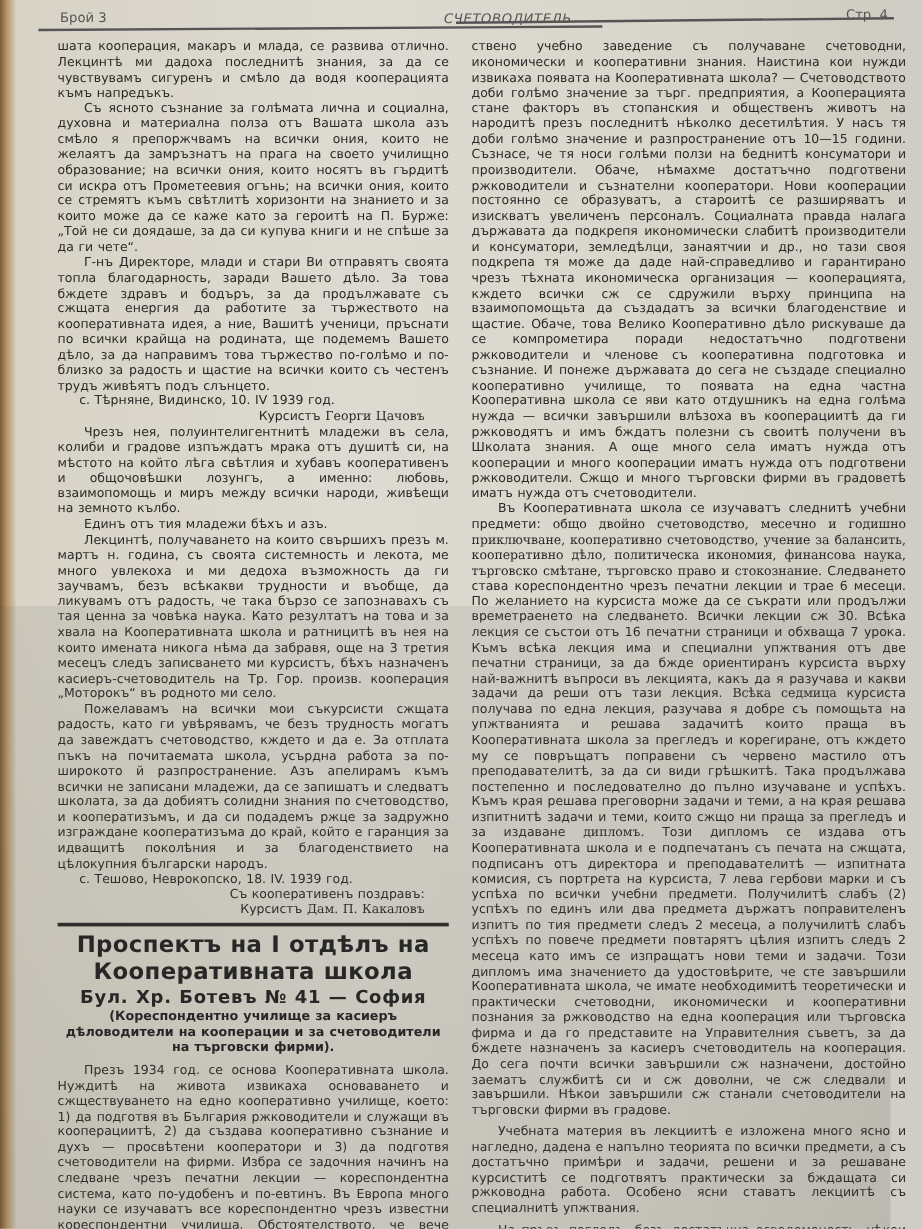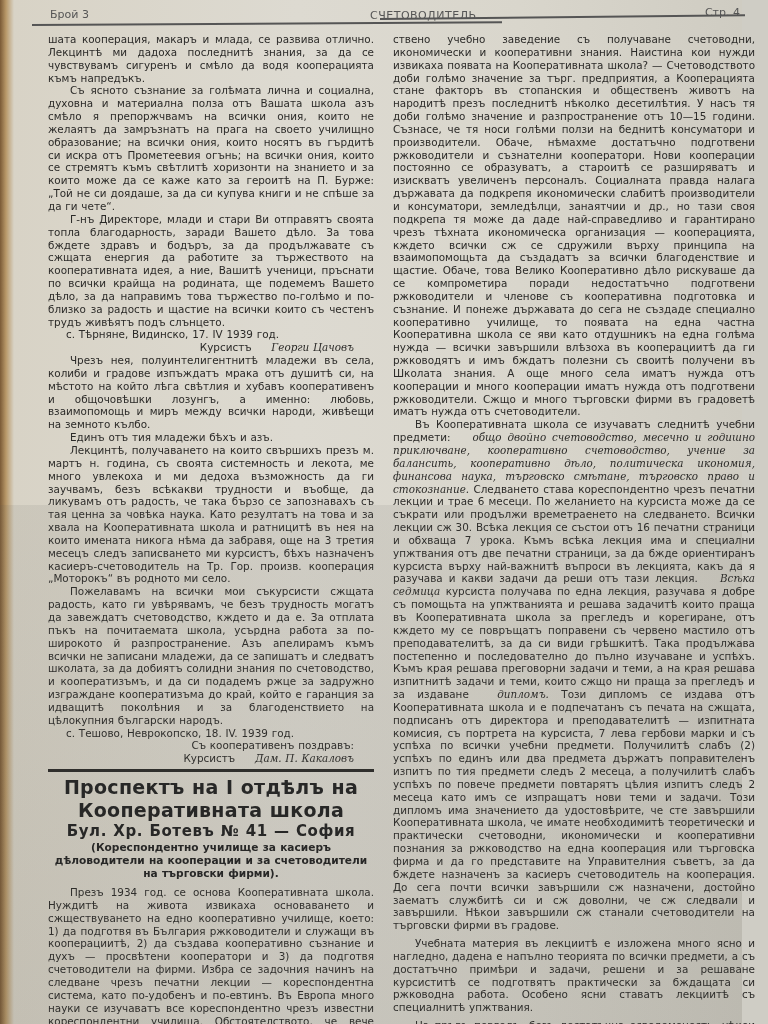--- a/index.html
+++ b/index.html
@@ -17,41 +17,41 @@
   .shade {
     position: absolute; left: 0; right: 0; top: 505px; height: 519px;
     background: linear-gradient(180deg, rgba(90,90,85,0.10), rgba(70,70,65,0.14));
     pointer-events: none;
   }
   .header {
     position: absolute; left: 40px; top: 6px; width: 700px; height: 22px;
     font-size: 11px; color: #555;
   }
   .header .issue { position: absolute; left: 10px; top: 2px; }
-  .header .title { position: absolute; left: 330px; top: 3px; letter-spacing: 0.5px; }
+  .header .title { position: absolute; left: 330px; top: 3px; letter-spacing: 0.5px; font-style: italic; }
   .header .page-no { position: absolute; right: 0px; top: 0px; }
   .header-rule {
     position: absolute; left: 32px; top: 24px; width: 470px; height: 2px;
     background: #555; transform: rotate(-0.35deg); transform-origin: left;
   }
   .header-rule2 {
     position: absolute; left: 380px; top: 18px; width: 365px; height: 2px;
     background: #555; transform: rotate(-0.6deg); transform-origin: left;
   }
   .col {
     position: absolute; font-size: 10.4px; line-height: 12.85px;
     text-align: justify; word-spacing: 0.5px;
   }
   .col p { margin: 0; }
   .col .ind { text-indent: 22px; }
   .left { left: 48px; top: 33px; width: 326px; }
   .right { left: 393px; top: 33px; width: 362px; }
   .place { padding-left: 18px; margin: 0; }
   .signer { text-align: right; padding-right: 20px; }
-  .it { font-style: italic; font-family: "DejaVu Serif", serif; margin-left: 16px; }
+  .it { font-family: "DejaVu Serif", serif; }
   .salute { padding-left: 50px; margin-top: 8px !important; }
   .gap { height: 6px; }
   .sect-rule {
     height: 3px; background: #2b2a28; margin: 4px 0 4px 0;
   }
   .prosp-title {
     font-size: 19px; line-height: 23px; font-weight: bold; text-align: center;
     letter-spacing: 0.3px; color: #222;
   }
   .prosp-addr {
@@ -71,21 +71,21 @@
     <span class="title">СЧЕТОВОДИТЕЛЬ</span>
     <span class="page-no">Стр. 4</span>
   </div>
   <div class="header-rule"></div>
   <div class="header-rule2"></div>
 
   <div class="col left">
     <p>шата кооперация, макаръ и млада, се развива отлично. Лекцинтѣ ми дадоха последнитѣ знания, за да се чувствувамъ сигуренъ и смѣло да водя кооперацията къмъ напредъкъ.</p>
     <p class="ind">Съ ясното съзнание за голѣмата лична и социална, духовна и материална полза отъ Вашата школа азъ смѣло я препоржчвамъ на всички ония, които не желаятъ да замръзнатъ на прага на своето училищно образование; на всички ония, които носятъ въ гърдитѣ си искра отъ Прометеевия огънь; на всички ония, които се стремятъ къмъ свѣтлитѣ хоризонти на знанието и за които може да се каже като за героитѣ на П. Бурже: „Той не си доядаше, за да си купува книги и не спѣше за да ги чете“.</p>
     <p class="ind">Г-нъ Директоре, млади и стари Ви отправятъ своята топла благодарность, заради Вашето дѣло. За това бждете здравъ и бодъръ, за да продължавате съ сжщата енергия да работите за тържеството на кооперативната идея, а ние, Вашитѣ ученици, пръснати по всички крайща на родината, ще подемемъ Вашето дѣло, за да направимъ това тържество по-голѣмо и по-близко за радость и щастие на всички които съ честенъ трудъ живѣятъ подъ слънцето.</p>
-    <p class="place">с. Тѣрняне, Видинско, 17. IV 1939 год.</p>
+    <p class="place">с. Тѣрняне, Видинско, 10. IV 1939 год.</p>
     <p class="signer">
       <span>Курсистъ</span>
       <span class="it">Георги Цачовъ</span>
     </p>
 
     <p class="ind">Чрезъ нея, полуинтелигентнитѣ младежи въ села, колиби и градове изпъждатъ мрака отъ душитѣ си, на мѣстото на който лѣга свѣтлия и хубавъ кооперативенъ и общочовѣшки лозунгъ, а именно: любовь, взаимопомощь и миръ между всички народи, живѣещи на земното кълбо.</p>
     <p class="ind">Единъ отъ тия младежи бѣхъ и азъ.</p>
     <p class="ind">Лекцинтѣ, получаването на които свършихъ презъ м. мартъ н. година, съ своята системность и лекота, ме много увлекоха и ми дедоха възможность да ги заучвамъ, безъ всѣкакви трудности и въобще, да ликувамъ отъ радость, че така бързо се запознавахъ съ тая ценна за човѣка наука. Като резултатъ на това и за хвала на Кооперативната школа и ратницитѣ въ нея на които имената никога нѣма да забравя, още на 3 третия месецъ следъ записването ми курсистъ, бѣхъ назначенъ касиеръ-счетоводитель на Тр. Гор. произв. кооперация „Моторокъ“ въ родното ми село.</p>
     <p class="ind">Пожелавамъ на всички мои съкурсисти сжщата радость, като ги увѣрявамъ, че безъ трудность могатъ да завеждатъ счетоводство, кждето и да е. За отплата пъкъ на почитаемата школа, усърдна работа за по-широкото й разпространение. Азъ апелирамъ къмъ всички не записани младежи, да се запишатъ и следватъ школата, за да добиятъ солидни знания по счетоводство, и кооператизъмъ, и да си подадемъ ржце за задружно изграждане кооператизъма до край, който е гаранция за идващитѣ поколѣния и за благоденствието на цѣлокупния български народъ.</p>
     <p class="place">с. Тешово, Неврокопско, 18. IV. 1939 год.</p>

